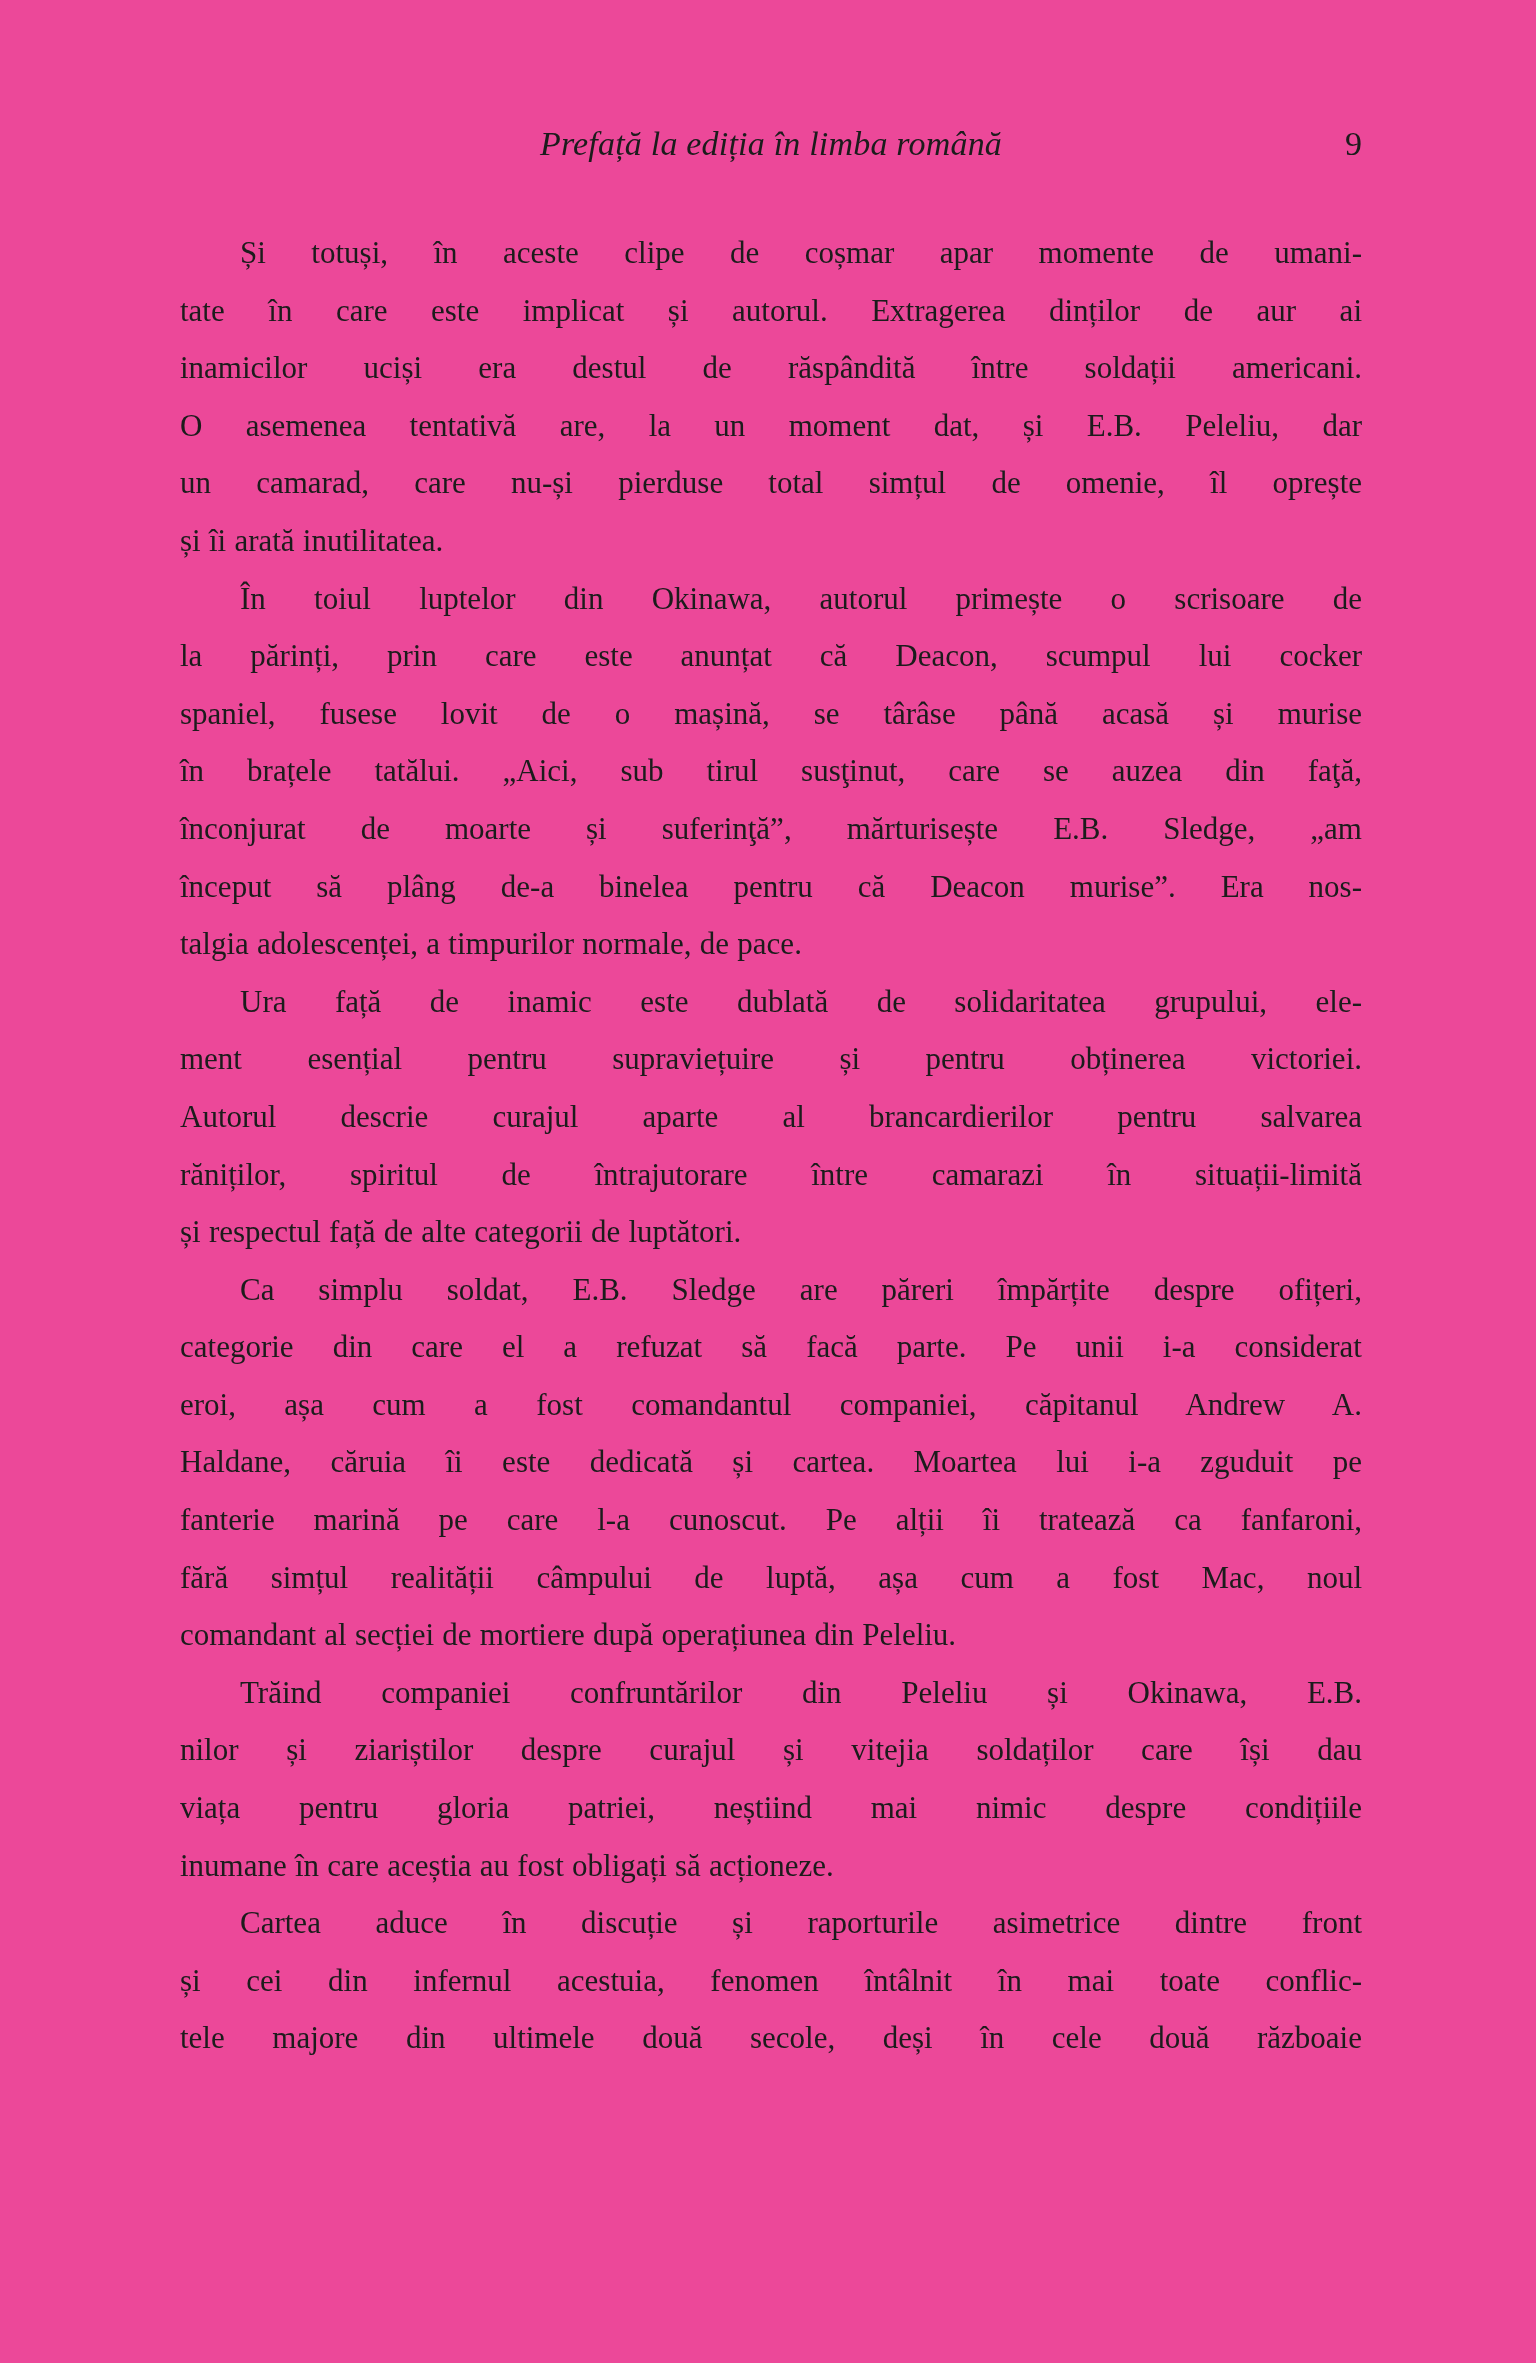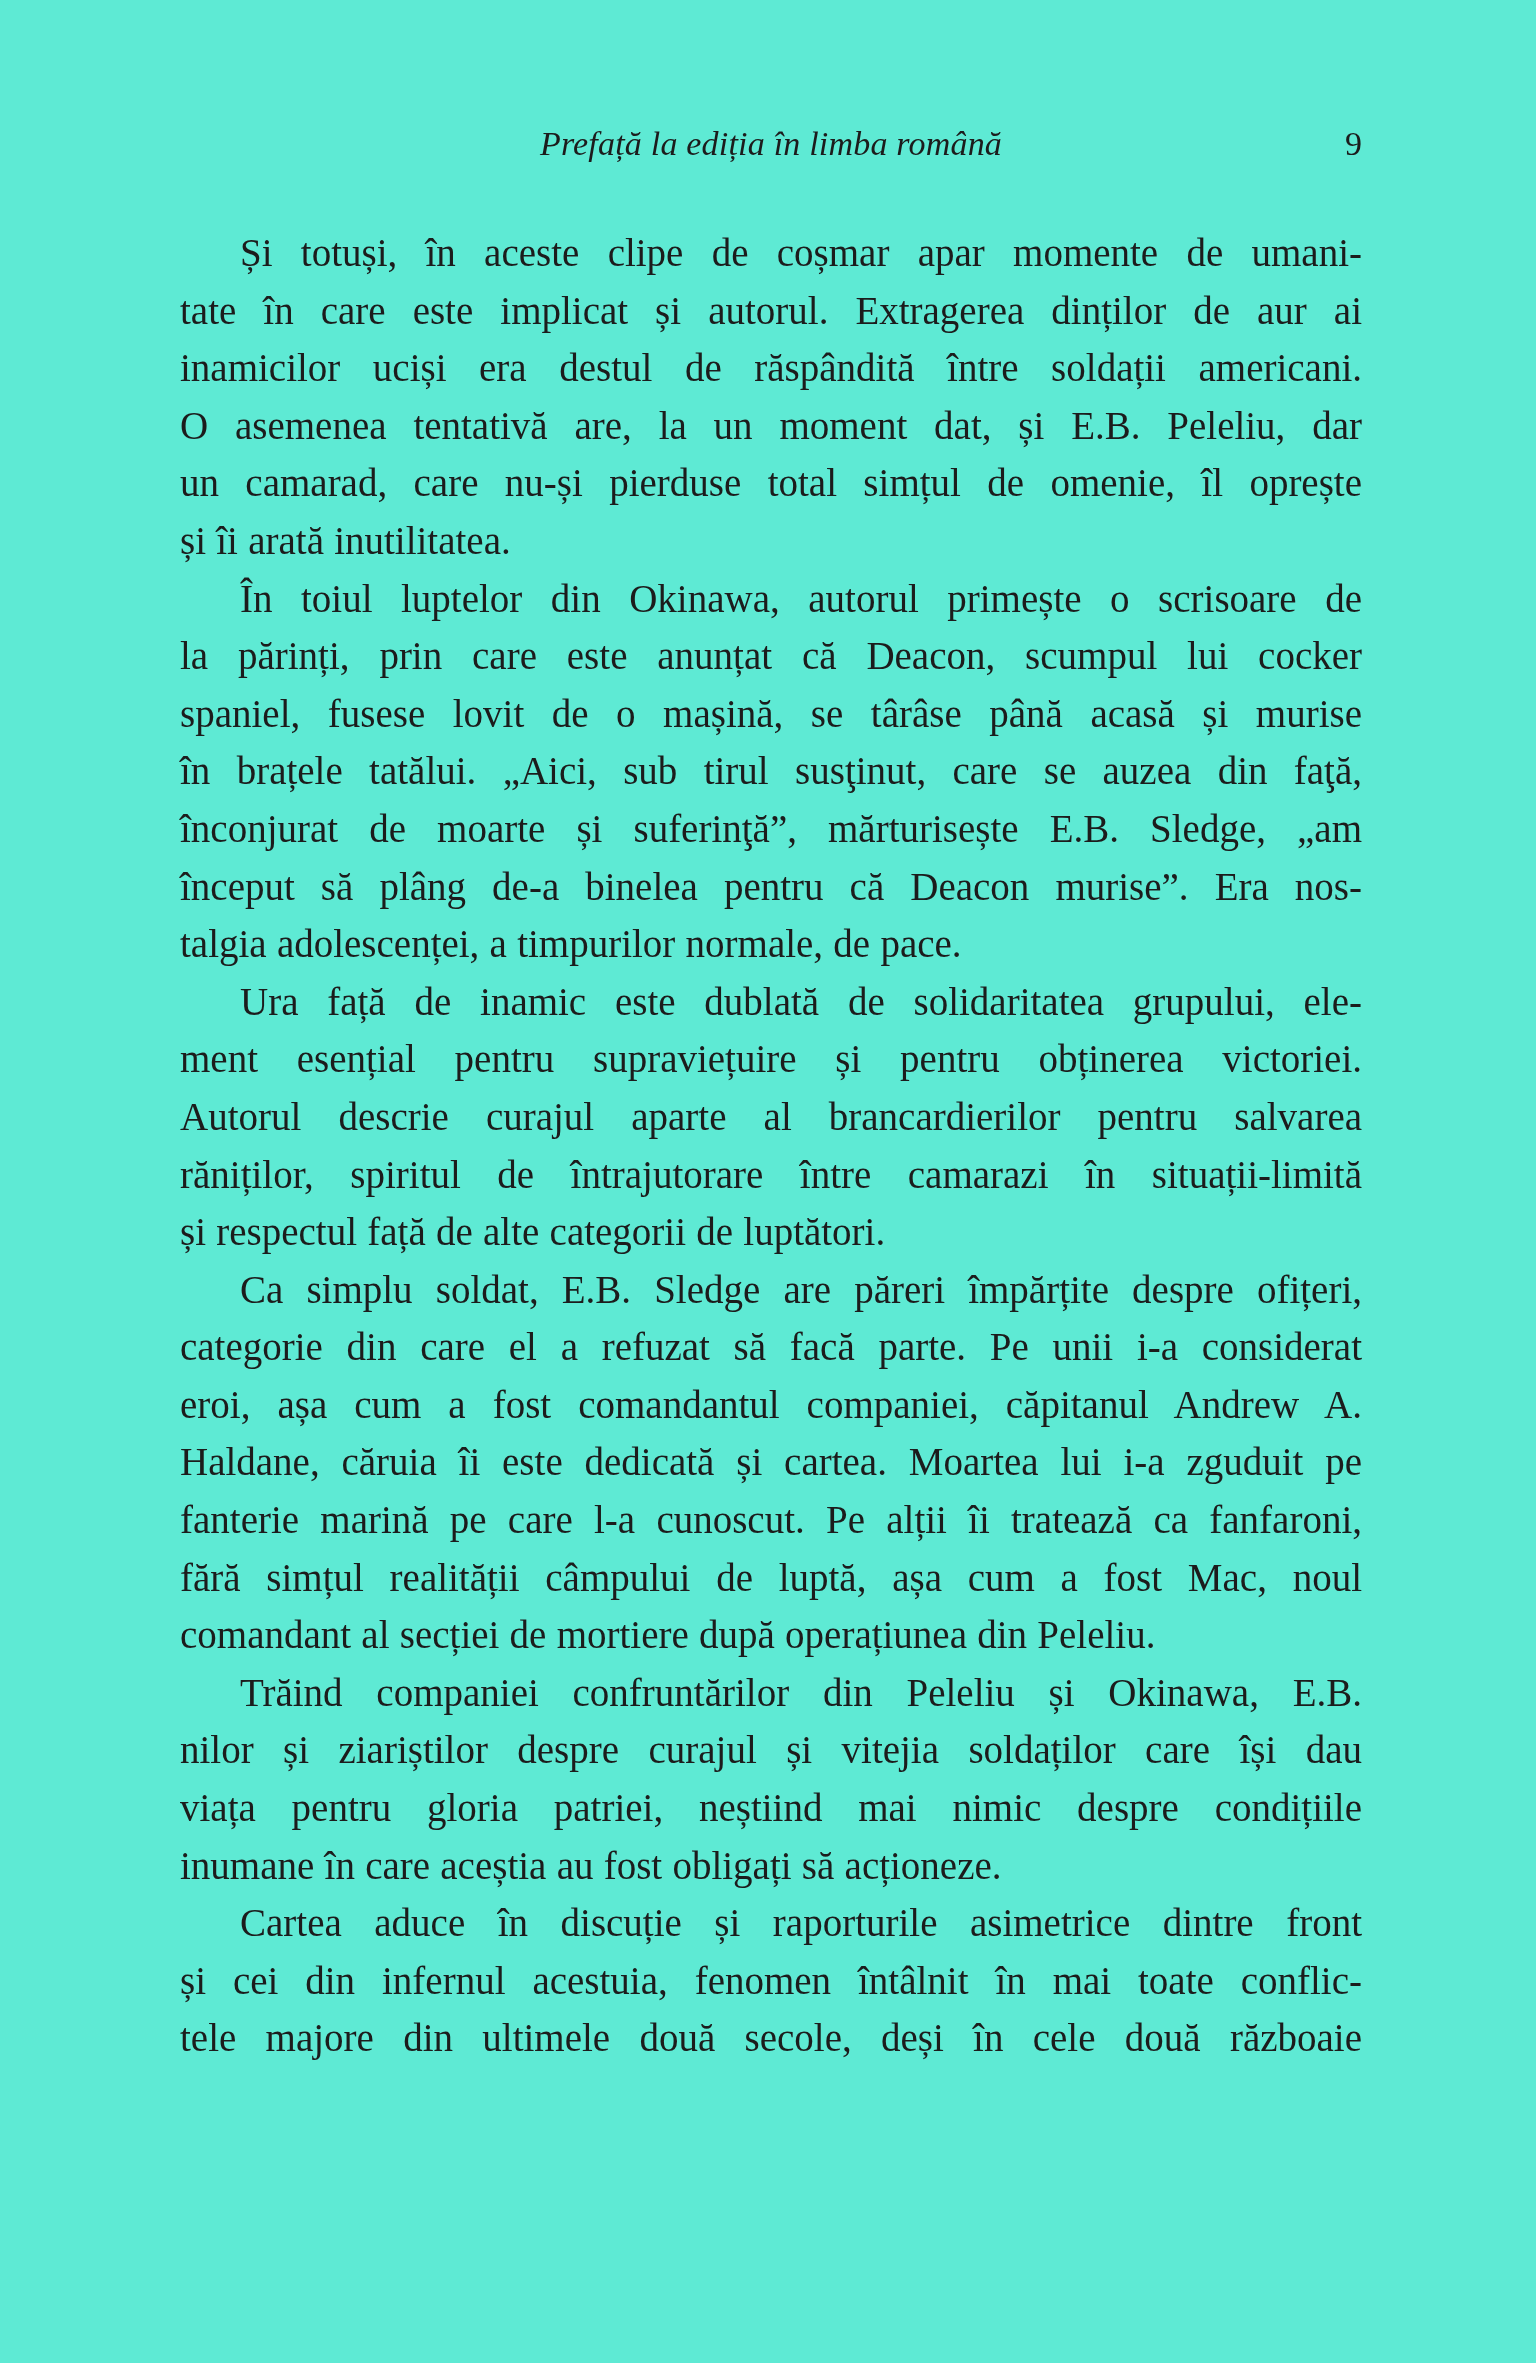--- a/index.html
+++ b/index.html
@@ -10,21 +10,21 @@
     width: 1536px;
     height: 2363px;
     background: #ffffff;
     position: relative;
     font-family: "Liberation Serif", "DejaVu Serif", serif;
     color: #1c1c1c;
   }
   .page {
     position: absolute;
     inset: 0;
-    background: #5eead4;
+    background: #ec4899;
   }
   .text-column {
     position: absolute;
     left: 180px;
     width: 1182px;
     top: 0;
   }
   .page-header {
     position: absolute;
     top: 116px;
@@ -48,21 +48,21 @@
     line-height: 56px;
     font-style: normal;
   }
   .page-body {
     position: absolute;
     top: 224px;
     left: 0;
     width: 100%;
   }
   .line {
-    font-size: 39px;
+    font-size: 31px;
     line-height: 57.6px;
     text-align: justify;
     text-align-last: justify;
     white-space: normal;
     word-spacing: 0.5px;
   }
   .line.indent {
     text-indent: 60px;
   }
   .line.par-end {

